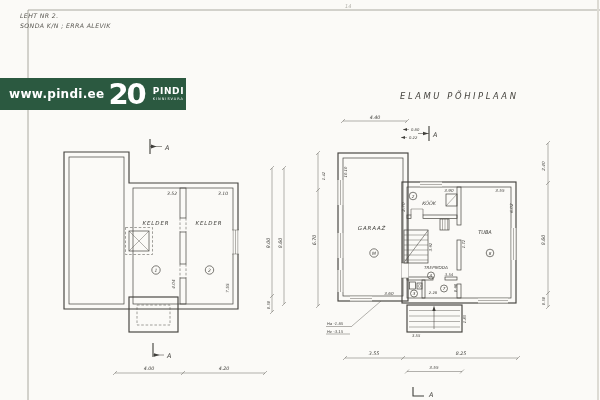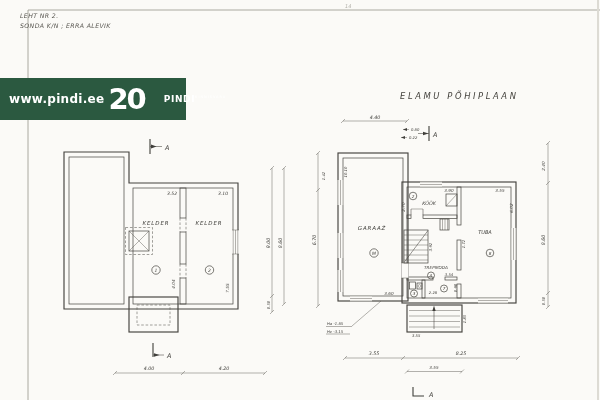--- a/index.html
+++ b/index.html
@@ -14,25 +14,25 @@
   .paper{fill:#fbfaf7;stroke:none;}
   .frame{stroke:#97948c;stroke-width:0.8;}
   .mark{stroke:#3f3e3a;stroke-width:1.1;fill:none;}
   .arrow{fill:#3f3e3a;stroke:none;}
   .t3{font-size:3.8px;} .t4{font-size:4.2px;} .t45{font-size:4.5px;}
   .t48{font-size:4.8px;} .t5{font-size:5px;} .t55{font-size:5.5px;letter-spacing:0.9px;}
   .t6{font-size:6.4px;} .note{font-size:6.2px;letter-spacing:0.4px;fill:#56544e;}
   .faint{fill:#b3b1aa;font-size:5px;}
   .ttl{font-size:8.4px;letter-spacing:2.6px;fill:#45433e;}
   .rc{fill:none;stroke:#45433e;stroke-width:0.7;}
-  .banner{position:absolute;left:0;top:78px;width:186px;height:42px;display:flex;
+  .banner{position:absolute;left:0;top:78px;width:186px;height:32px;display:flex;
           align-items:center;padding:0 6px 0 9px;box-sizing:border-box;color:#fff;}
   .burl{font-weight:bold;font-size:12px;letter-spacing:0.3px;white-space:nowrap;}
   .bbig{font-size:29px;font-weight:bold;line-height:1;letter-spacing:-2px;margin-left:4px;}
-  .bcol{display:flex;line-height:1;margin-left:19px;}
+  .bcol{display:flex;flex-direction:column;line-height:1;margin-left:8px;}
   .bbrand{font-weight:bold;font-size:9px;letter-spacing:0.6px;}
   .bsub{font-size:3.5px;letter-spacing:1px;margin-top:1.5px;}
   .bhouse{margin-left:3px;}
 </style>
 </head>
 <body>
 
 <svg width="600" height="400" viewBox="0 0 600 400" style="position:absolute;left:0;top:0;">
 
   <g>

